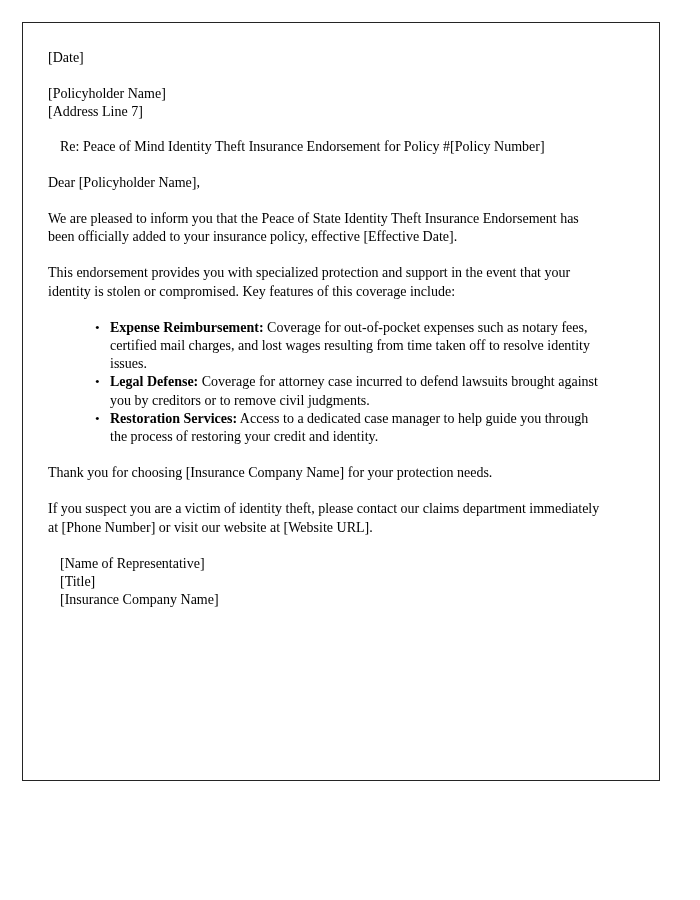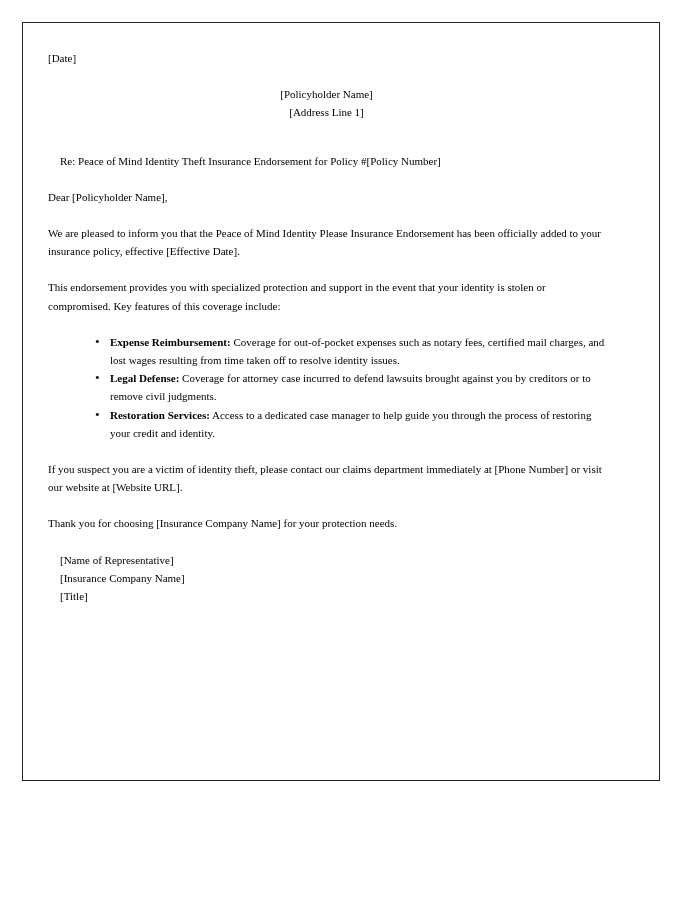--- a/index.html
+++ b/index.html
@@ -22,30 +22,29 @@
     height: 759px;
     border: 1.2px solid #242424;
     box-sizing: border-box;
     background: #ffffff;
     overflow: hidden;
   }
   .page-inner {
     padding: 26px 54px 20px 25px;
   }
   .letter-text {
-    font-size: 11px;
+    font-size: 14px;
     line-height: 18.2px;
     text-align: left;
   }
   .date-block {
     margin: 0 0 18px 0;
   }
   .address-block {
-    margin: 0 0 30px 0;
-    text-align: center;
+    margin: 0 0 16px 0;
   }
   .addr-line {
     display: block;
   }
   .subject-line {
     margin: 0 0 18px 12px;
   }
   .salutation {
     margin: 0 0 18px 0;
   }
@@ -87,43 +86,43 @@
 </head>
 <body>
 
 <div class="page">
   <div class="page-inner letter-text">
 
     <div class="date-block">[Date]</div>
 
     <div class="address-block">
       <span class="addr-line">[Policyholder Name]</span>
-      <span class="addr-line">[Address Line 1]</span>
+      <span class="addr-line">[Address Line 7]</span>
     </div>
 
     <div class="subject-line">Re: Peace of Mind Identity Theft Insurance Endorsement for Policy #[Policy Number]</div>
 
     <div class="salutation">Dear [Policyholder Name],</div>
 
-    <div class="para">We are pleased to inform you that the Peace of Mind Identity Please Insurance Endorsement has been officially added to your insurance policy, effective [Effective Date].</div>
+    <div class="para">We are pleased to inform you that the Peace of State Identity Theft Insurance Endorsement has been officially added to your insurance policy, effective [Effective Date].</div>
 
     <div class="para">This endorsement provides you with specialized protection and support in the event that your identity is stolen or compromised. Key features of this coverage include:</div>
 
     <ul class="features">
       <li><span class="feature-title">Expense Reimbursement:</span><span> Coverage for out-of-pocket expenses such as notary fees, certified mail charges, and lost wages resulting from time taken off to resolve identity issues.</span></li>
       <li><span class="feature-title">Legal Defense:</span><span> Coverage for attorney case incurred to defend lawsuits brought against you by creditors or to remove civil judgments.</span></li>
       <li><span class="feature-title">Restoration Services:</span><span> Access to a dedicated case manager to help guide you through the process of restoring your credit and identity.</span></li>
     </ul>
 
 
+    <div class="para">Thank you for choosing [Insurance Company Name] for your protection needs.</div>
+
     <div class="para">If you suspect you are a victim of identity theft, please contact our claims department immediately at [Phone Number] or visit our website at [Website URL].</div>
-
-    <div class="para">Thank you for choosing [Insurance Company Name] for your protection needs.</div>
 
 
     <div class="signature-block">
       <span class="sig-line">[Name of Representative]</span>
+      <span class="sig-line">[Title]</span>
       <span class="sig-line">[Insurance Company Name]</span>
-      <span class="sig-line">[Title]</span>
     </div>
 
   </div>
 </div>
 
 </body></html>

